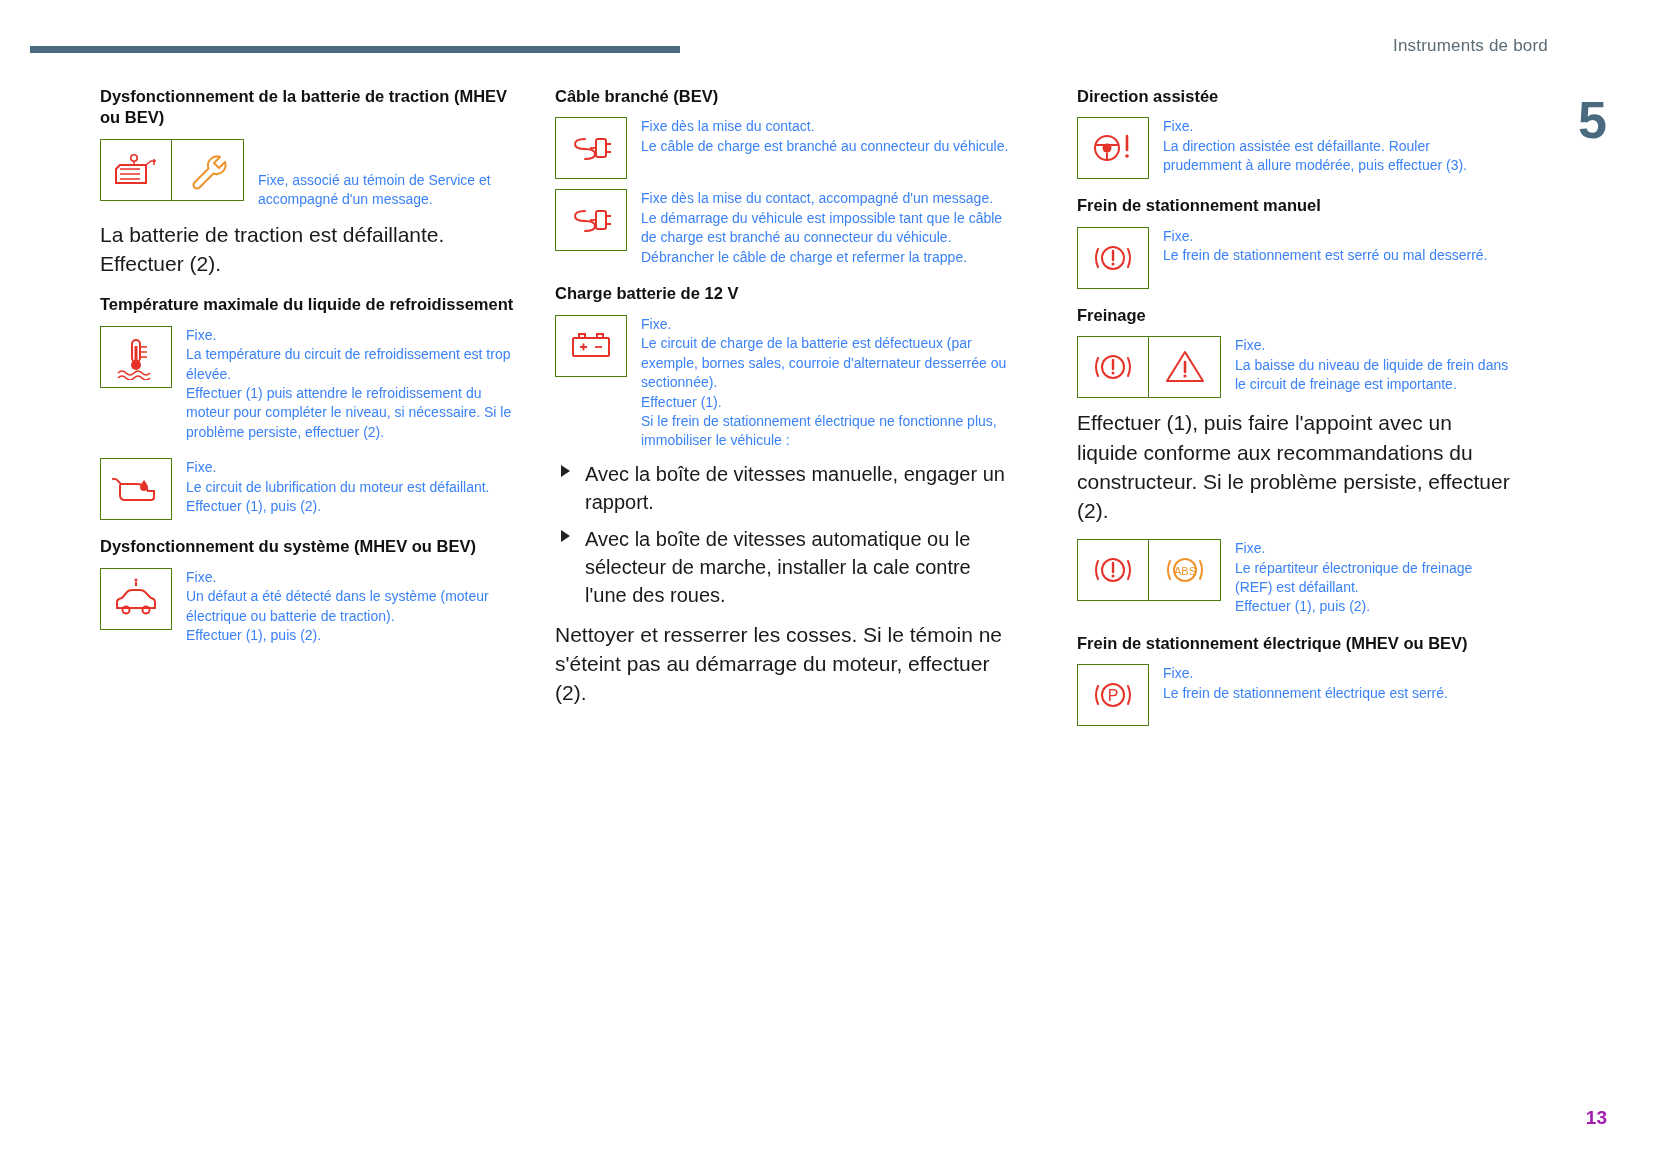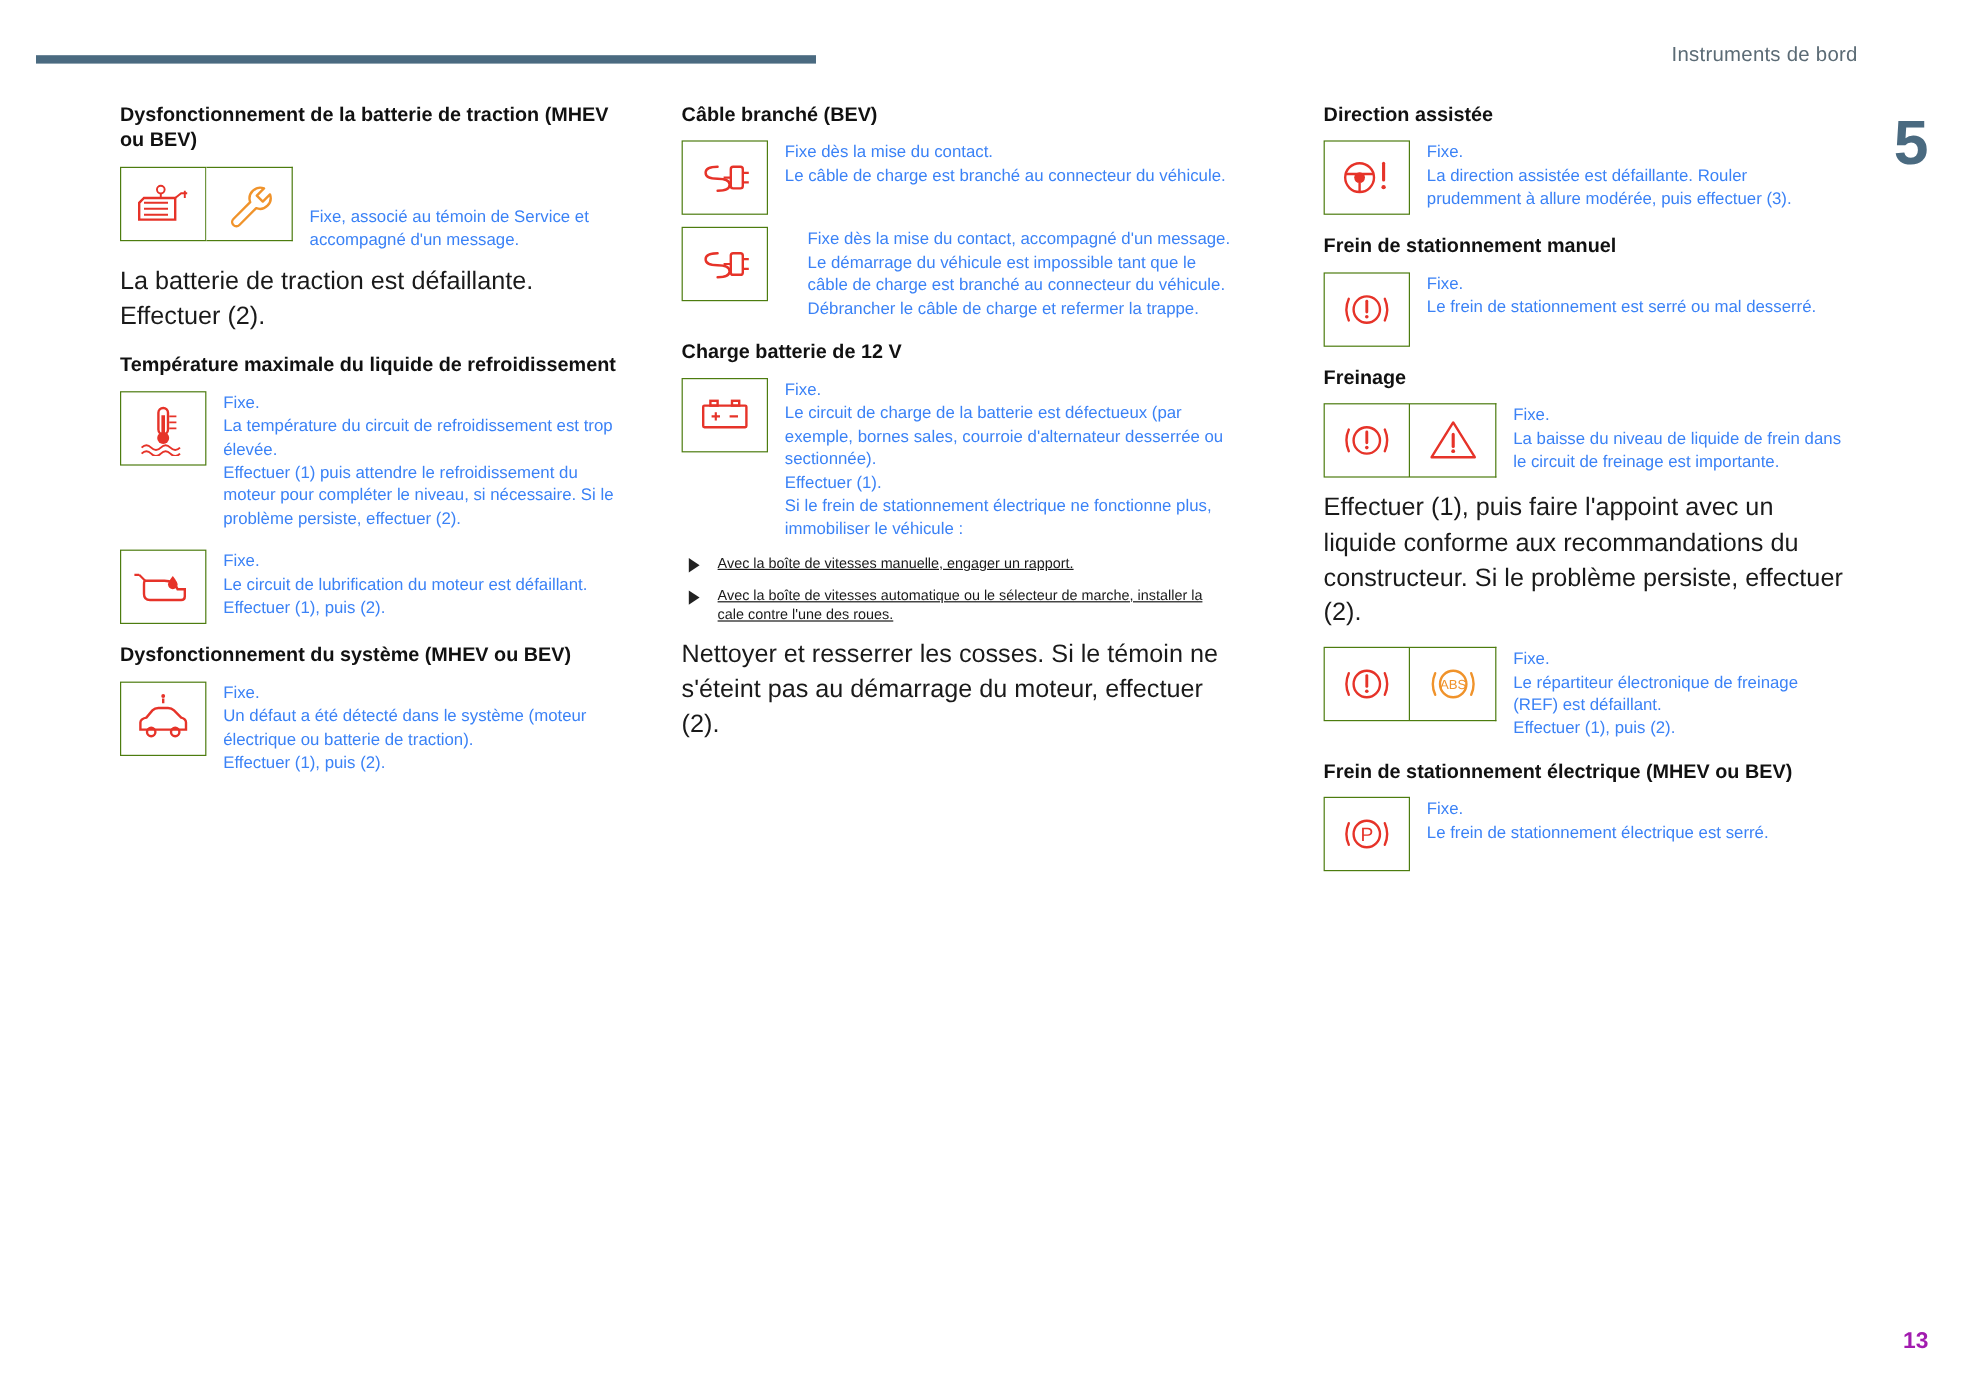--- a/index.html
+++ b/index.html
@@ -55,21 +55,21 @@
     font-weight: bold;
     color: #a21caf;
   }
   
   .columns {
     position: absolute;
     left: 0;
     top: 86px;
     width: 1653px;
     display: flex;
-    gap: 13px;
+    gap: 0;
   }
   .col {
     box-sizing: border-box;
   }
   .col1 { width: 555px; padding-left: 100px; padding-right: 35px; }
   .col2 { width: 490px; padding-left: 0px; padding-right: 32px; }
   .col3 { width: 580px; padding-left: 32px; padding-right: 115px; }
 
   h3.section-title {
     font-size: 16.5px;
@@ -117,23 +117,22 @@
   }
   .bullets {
     margin: 10px 0 10px 0;
     padding: 0;
     list-style: none;
   }
   .bullets li {
     position: relative;
     padding-left: 30px;
     margin-bottom: 10px;
-    font-size: 12px;
+    font-size: 20px;
     line-height: 1.39;
-    text-decoration: underline;
   }
   .bullets li .tri {
     position: absolute;
     left: 6px;
     top: 4px;
     width: 0; height: 0;
     border-left: 9px solid #222;
     border-top: 6px solid transparent;
     border-bottom: 6px solid transparent;
   }
@@ -273,21 +272,21 @@
               <svg width="56" height="42" viewBox="0 0 56 42">
                 <g stroke="#e63329" fill="none" stroke-width="2">
                   <path d="M22 12 q-10 0 -10 5 t10 5 q10 0 10 5 t-10 5" stroke-linecap="round"></path>
                   <rect x="33" y="12" width="10" height="18" rx="2"></rect>
                   <path d="M43 17 h5 M43 25 h5" stroke-width="1.8"></path>
                   <path d="M33 21 h-6" stroke-width="1.8"></path>
                 </g>
               </svg>
             </div>
           </div>
-          <div class="row-text" style="white-space:pre-line;margin-left:19px;">Fixe dès la mise du contact, accompagné d'un message.
+          <div class="row-text" style="white-space:pre-line;">Fixe dès la mise du contact, accompagné d'un message.
 Le démarrage du véhicule est impossible tant que le câble de charge est branché au connecteur du véhicule. Débrancher le câble de charge et refermer la trappe.</div>
         </div>
       </div>
 
       <div class="block">
         <h3 class="section-title">Charge batterie de 12 V</h3>
         <div class="row">
           <div class="icon-group">
             <div class="icon-box">
               <svg width="56" height="42" viewBox="0 0 56 42">

